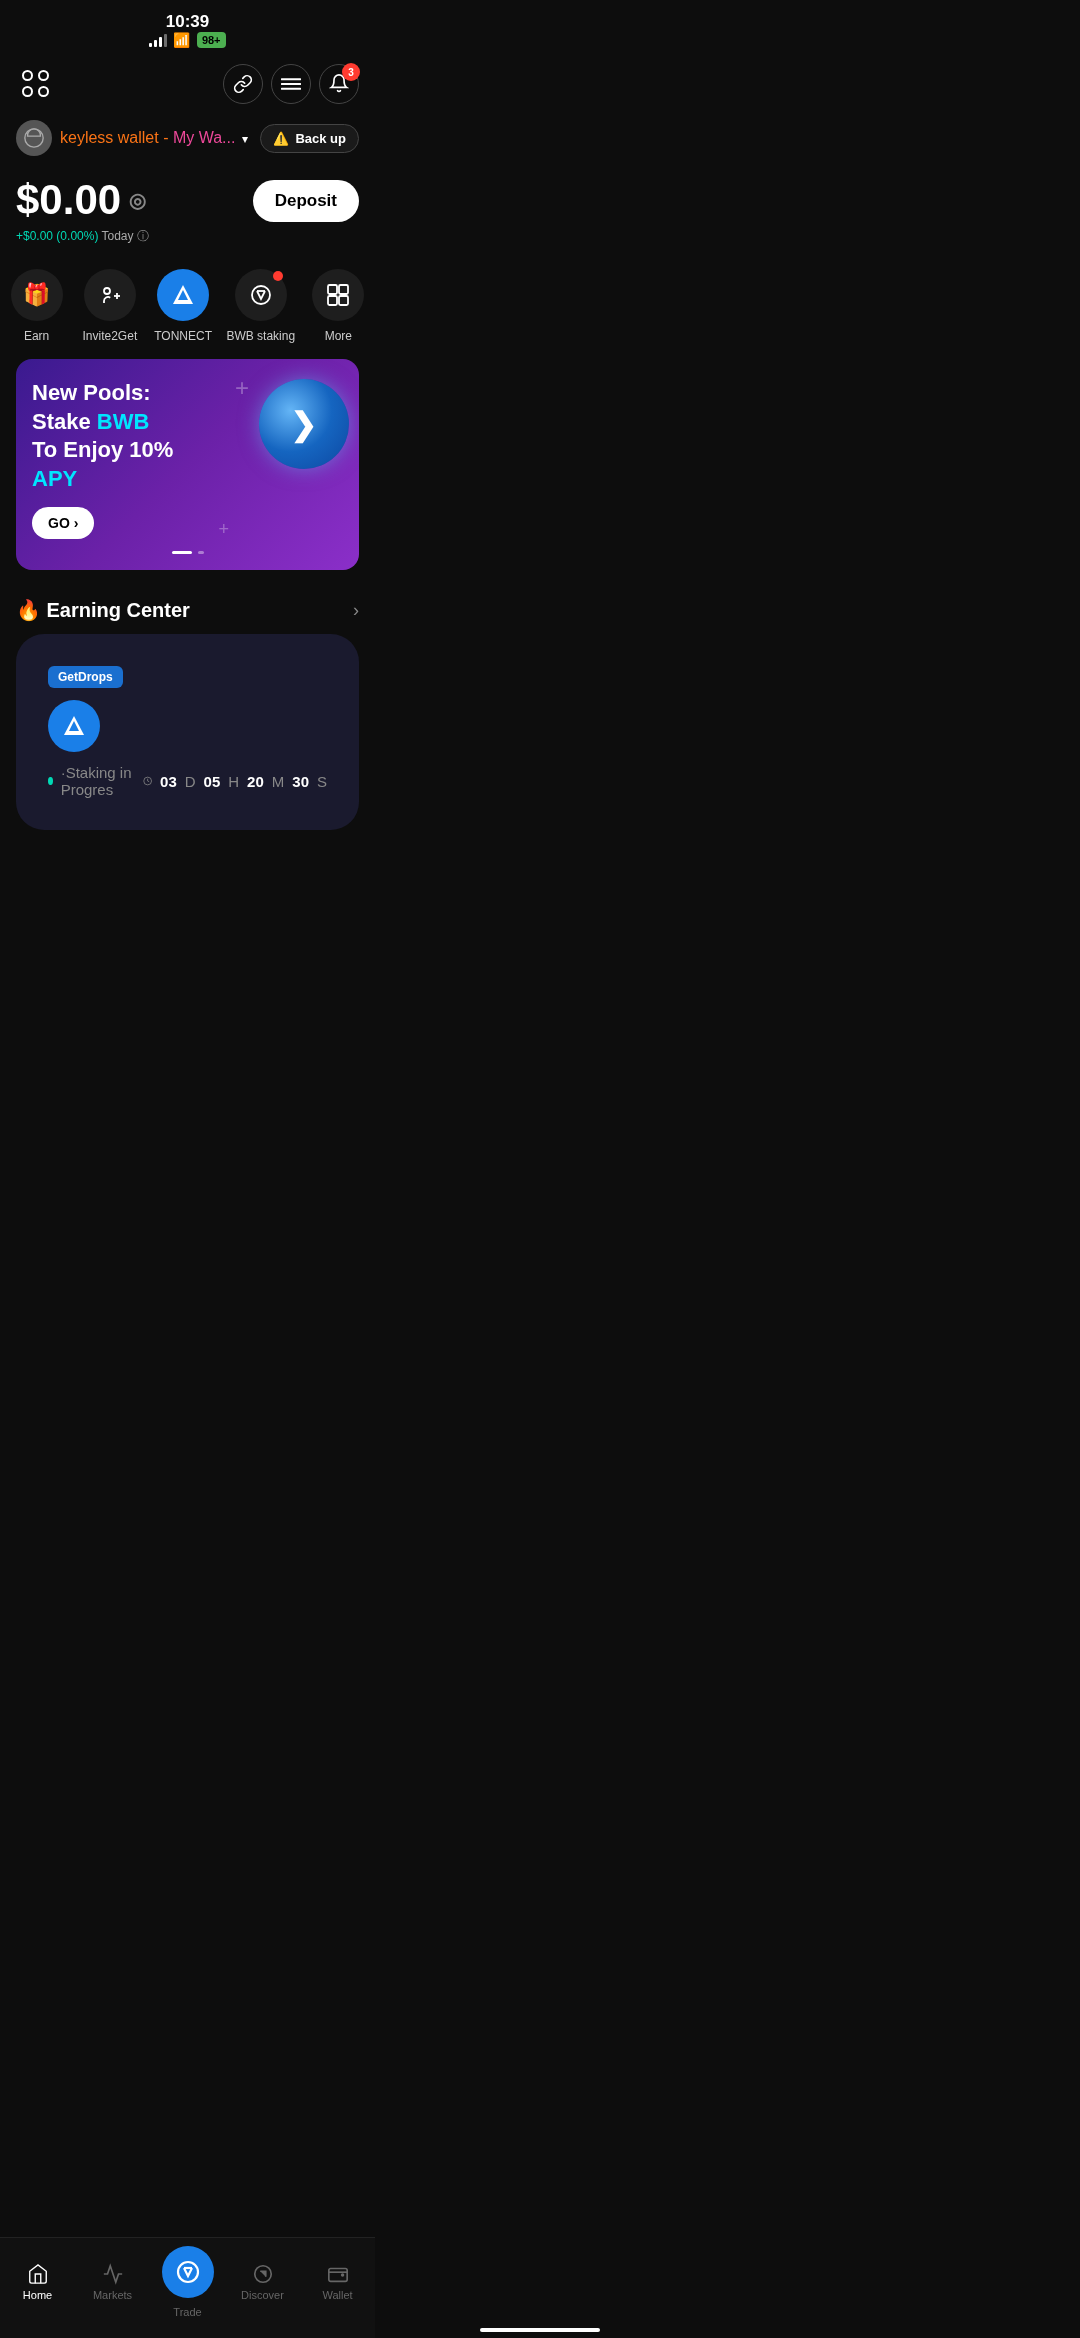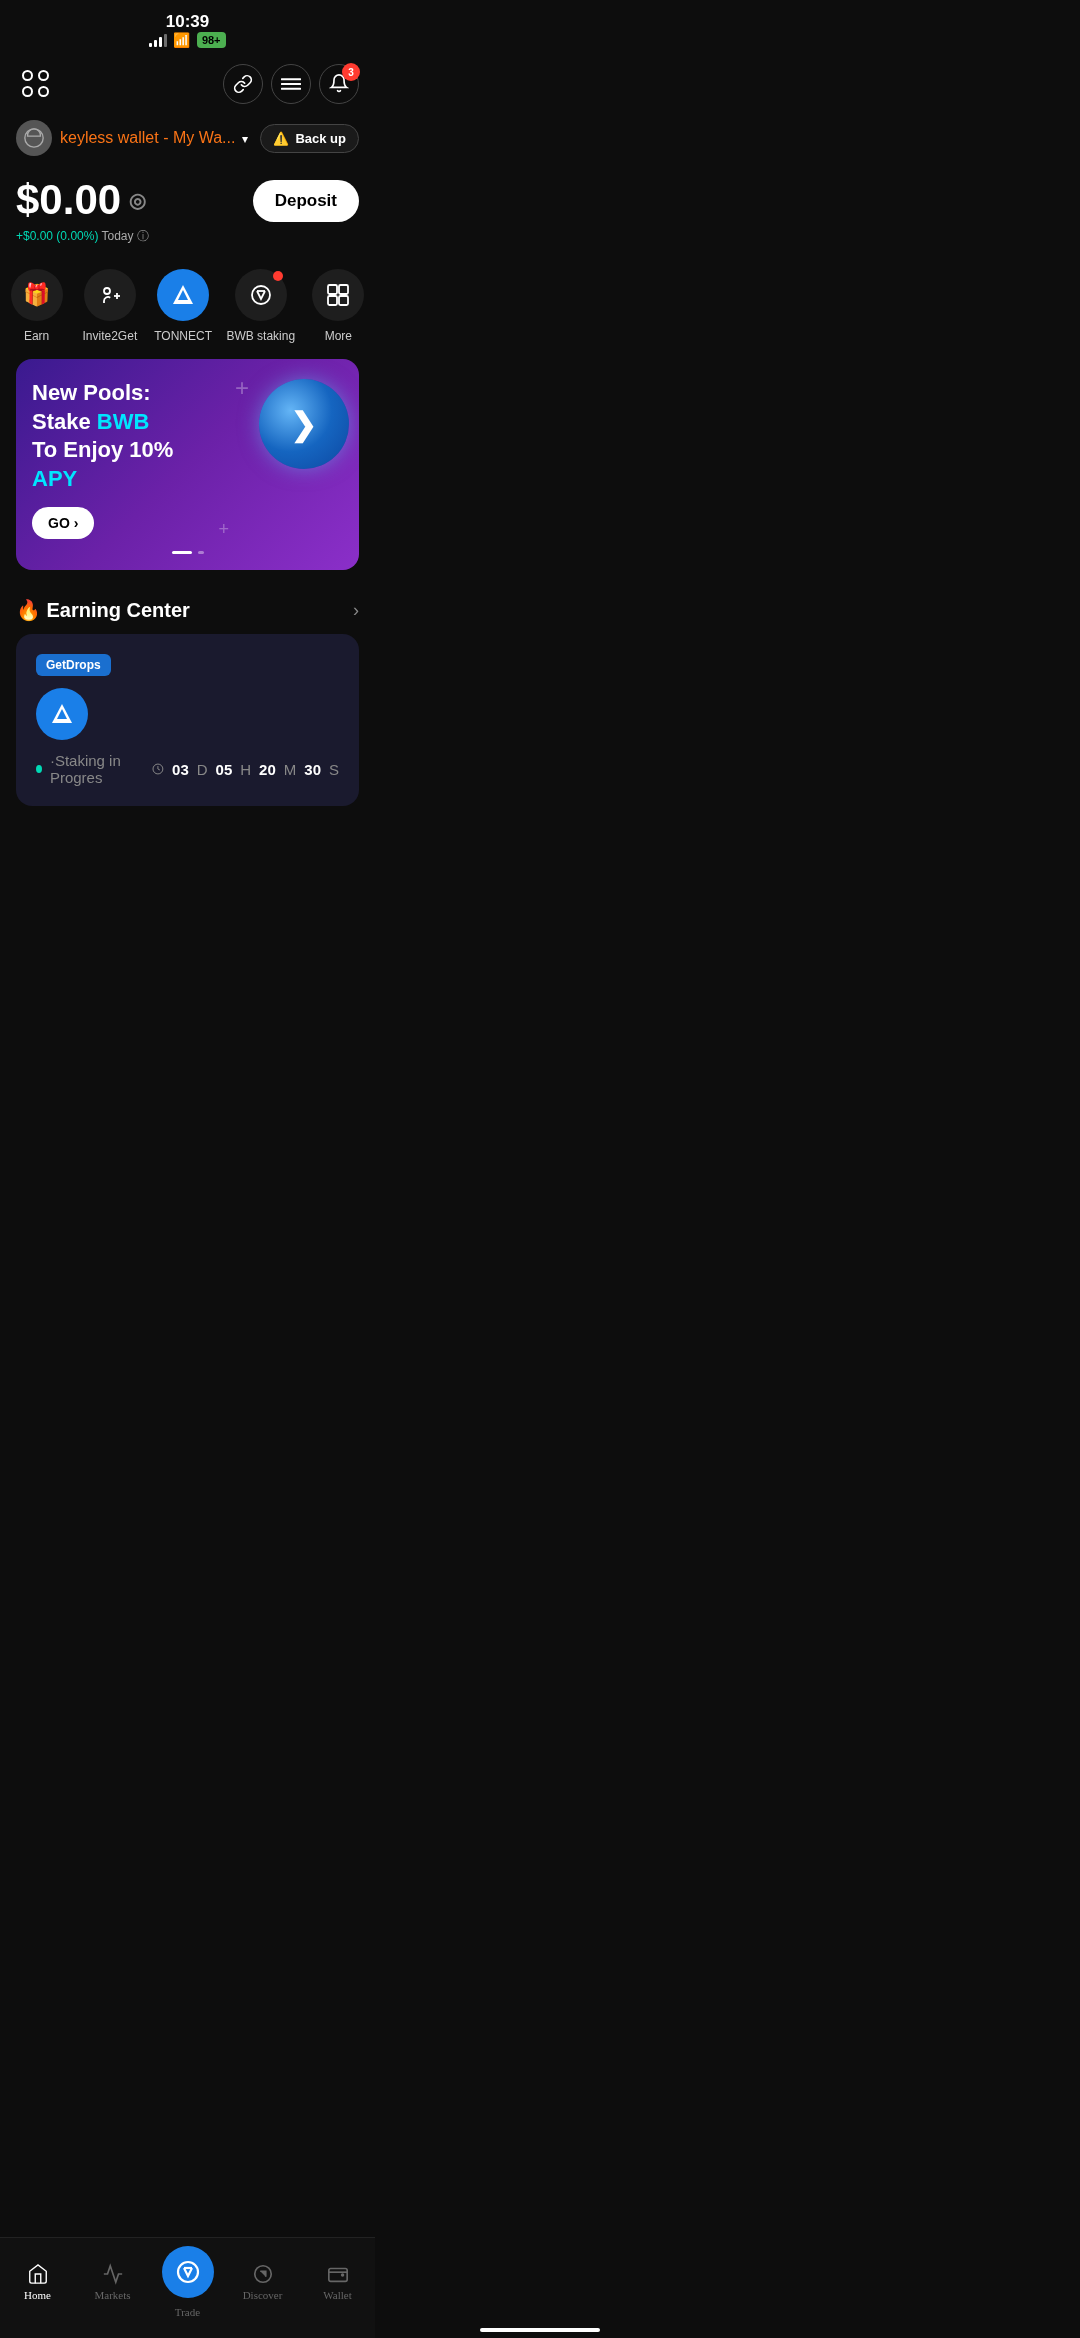--- a/index.html
+++ b/index.html
@@ -137,21 +137,21 @@
       display: flex;
       align-items: center;
       justify-content: center;
       font-size: 16px;
     }
     .wallet-name-green {
       color: #f97316;
       margin-top: 20px;
     }
     .wallet-name-white {
-      color: #f97316;
+      color: #ec4899;
     }
     .chevron-down {
       color: #fff;
       font-size: 12px;
       margin-left: 2px;
     }
     .backup-btn {
       display: flex;
       align-items: center;
       gap: 6px;
@@ -346,22 +346,22 @@
     }
     .section-arrow {
       color: #888;
       font-size: 18px;
     }
 
     
     .earning-card {
       margin: 0 16px 20px;
       background: #1a1a2e;
-      border-radius: 16px;
-      padding: 20px;
+      border-radius: 28px;
+      padding: 32px;
       position: relative;
     }
     .tag-badge {
       display: inline-block;
       background: #1a6fcf;
       color: #fff;
       font-size: 12px;
       font-weight: 700;
       padding: 4px 10px;
       border-radius: 6px;
@@ -438,21 +438,20 @@
       display: flex;
       flex-direction: column;
       align-items: center;
       gap: 4px;
       cursor: pointer;
       min-width: 60px;
     }
     .nav-item-label {
       font-size: 11px;
       color: #666;
-      font-family: Liberation Serif, serif;
     }
     .nav-item-label.active {
       color: #fff;
     }
     .nav-trade-btn {
       width: 52px;
       height: 52px;
       border-radius: 50%;
       background: #1a7fe8;
       display: flex;

